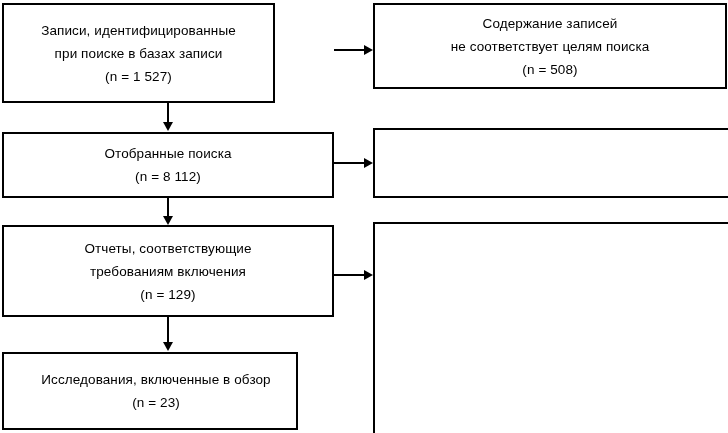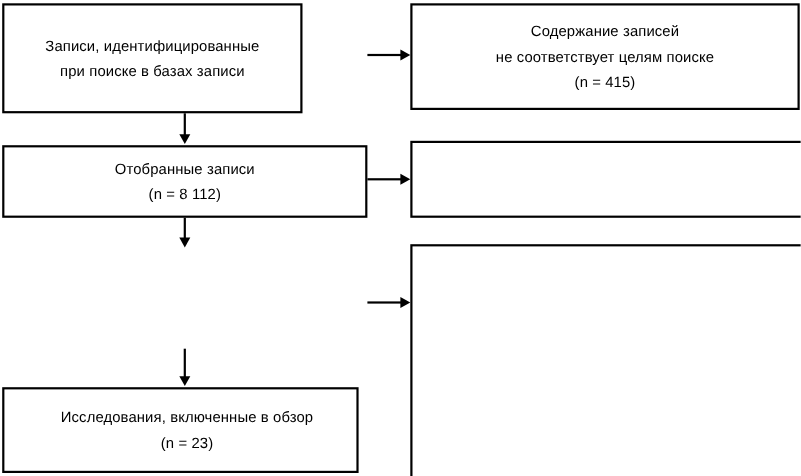--- a/index.html
+++ b/index.html
@@ -37,24 +37,24 @@
     white-space: nowrap;
   }
   .node.empty {
     display: block;
   }
 
   
   #box-records-identified { left: 2px;  top: 3px;   width: 273px; height: 100px; }
   #box-records-screened   { left: 2px;  top: 132px; width: 332px; height: 66px;  }
   #box-reports-eligible   { left: 2px;  top: 225px; width: 332px; height: 92px;  }
-  #box-studies-included   { left: 2px;  top: 352px; width: 324px; height: 78px; padding-left: 18px;  }
+  #box-studies-included   { left: 2px;  top: 352px; width: 296px; height: 78px; padding-left: 18px;  }
 
   
-  #box-excluded-irrelevant { left: 373px; top: 3px;   width: 354px; height: 97px;  }
+  #box-excluded-irrelevant { left: 373px; top: 3px;   width: 354px; height: 86px;  }
   #box-excluded-screening  { left: 373px; top: 128px; width: 360px; height: 70px;  }
   #box-excluded-eligible   { left: 373px; top: 222px; width: 360px; height: 214px; }
 
   
   .conn {
     position: absolute;
     background: #000000;
   }
   .conn.v { width: 2px; }
   .conn.h { height: 2px; }
@@ -96,37 +96,43 @@
   #arrow-h3      { left: 364px; top: 270px; }
 </style>
 </head>
 <body>
 
 <div id="page">
 
   <div class="node" id="box-records-identified">
     <span class="line">Записи, идентифицированные</span>
     <span class="line">при поиске в базах записи</span>
+    <span class="line">(n = 1 527)</span>
   </div>
 
   <div class="node" id="box-records-screened">
-    <span class="line">Отобранные записи</span>
+    <span class="line">Отобранные поиска</span>
     <span class="line">(n = 8 112)</span>
   </div>
 
+  <div class="node" id="box-reports-eligible">
+    <span class="line">Отчеты, соответствующие</span>
+    <span class="line">требованиям включения</span>
+    <span class="line">(n = 129)</span>
+  </div>
 
   <div class="node" id="box-studies-included">
     <span class="line">Исследования, включенные в обзор</span>
     <span class="line">(n = 23)</span>
   </div>
 
   <div class="node" id="box-excluded-irrelevant">
     <span class="line">Содержание записей</span>
-    <span class="line">не соответствует целям поиске</span>
-    <span class="line">(n = 415)</span>
+    <span class="line">не соответствует целям поиска</span>
+    <span class="line">(n = 508)</span>
   </div>
 
   <div class="node empty" id="box-excluded-screening">
     <span class="line"></span>
   </div>
 
   <div class="node empty" id="box-excluded-eligible">
     <span class="line"></span>
   </div>
 

